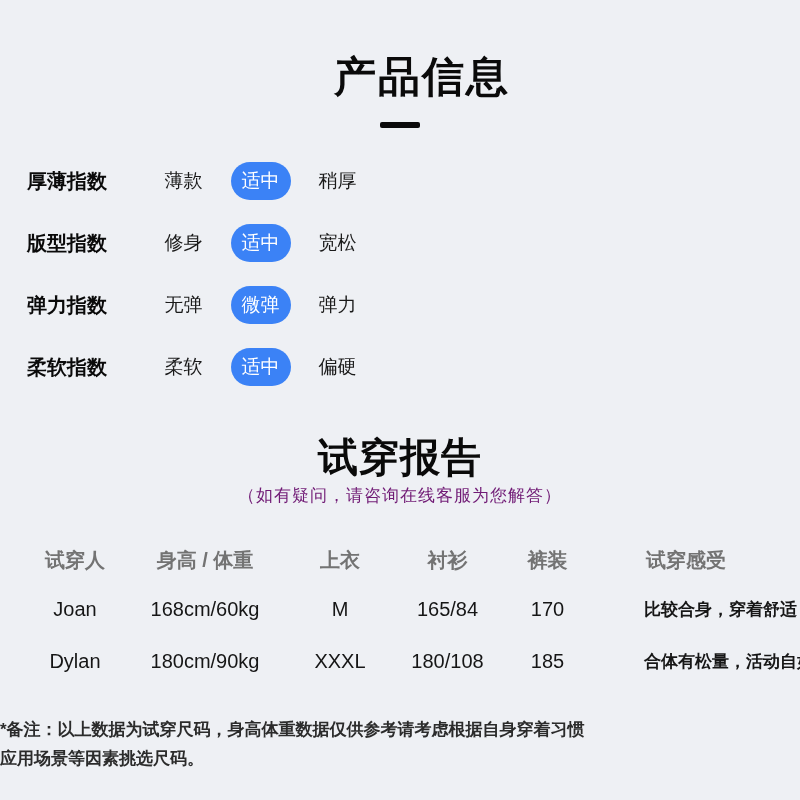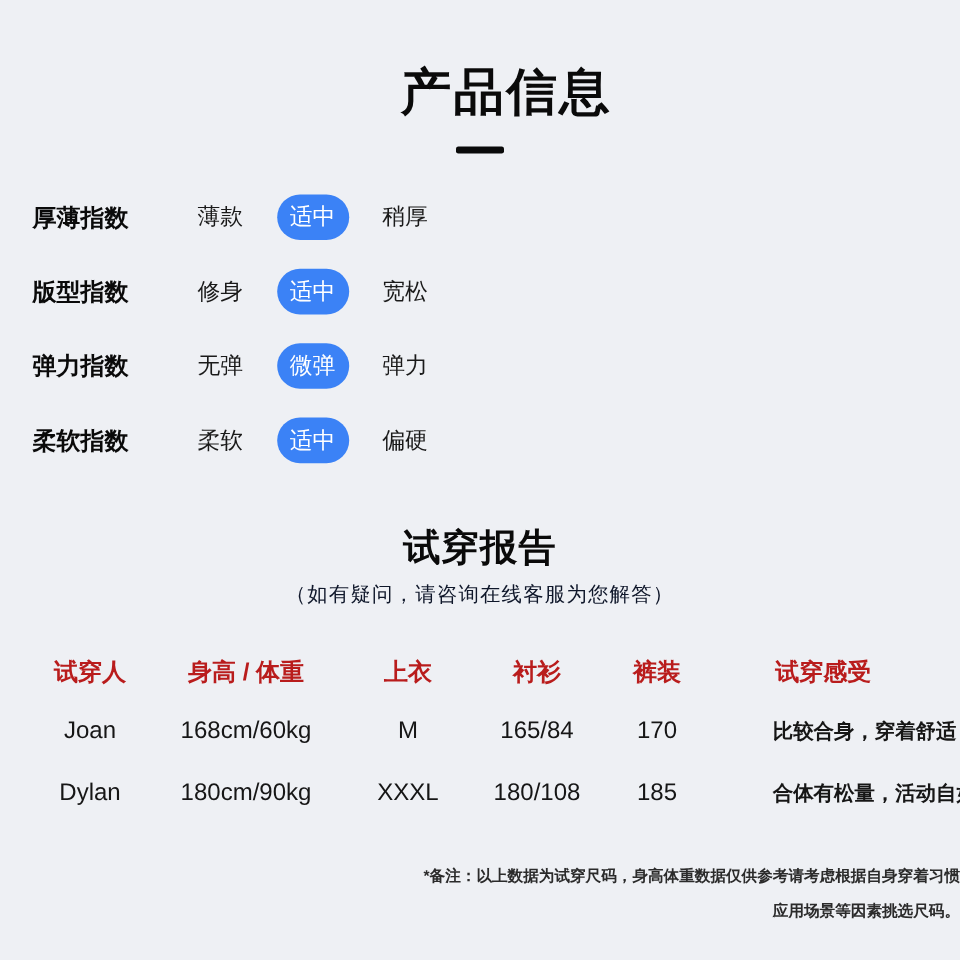--- a/index.html
+++ b/index.html
@@ -63,51 +63,51 @@
   .opt.selected .opt-text {
     background: #3b82f6;
     color: #ffffff;
     padding: 6px 11px;
     border-radius: 20px;
   }
 
   .report-title {
     margin-top: 42px;
     text-align: center;
-    font-size: 31px;
+    font-size: 40px;
     font-weight: 700;
     letter-spacing: 1px;
     line-height: 34px;
     color: #0a0a0a;
   }
   .report-subtitle {
     margin-top: 10px;
     text-align: center;
     font-size: 17px;
-    color: #0f172a;
+    color: #701a75;
     letter-spacing: 1px;
   }
 
   .tryon-table { margin: 30px 18px 0 20px; }
   .t-row {
     display: grid;
     grid-template-columns: 110px 150px 120px 95px 105px 172px;
     align-items: center;
   }
   .t-row > span { text-align: center; display: block; }
   .t-row.header { height: 46px; }
-  .t-row.header span { font-size: 20px; font-weight: 700; color: #b91c1c; white-space: nowrap; }
+  .t-row.header span { font-size: 20px; font-weight: 700; color: #737373; white-space: nowrap; }
   .t-row.data { height: 52px; font-size: 20px; color: #161616; }
   .t-row.data:first-of-type { margin-top: 10px; }
   .cell-feel { font-size: 17px !important; font-weight: 600; color: #161616; white-space: nowrap; margin-left: 44px; }
 
   .note {
     margin-top: 28px;
-    text-align: right;
-    font-size: 13px;
+    text-align: left;
+    font-size: 17px;
     font-weight: 600;
     color: #2b2b2b;
     line-height: 29px;
   }
 </style>
 </head>
 <body>
 
 <div class="page">
 

